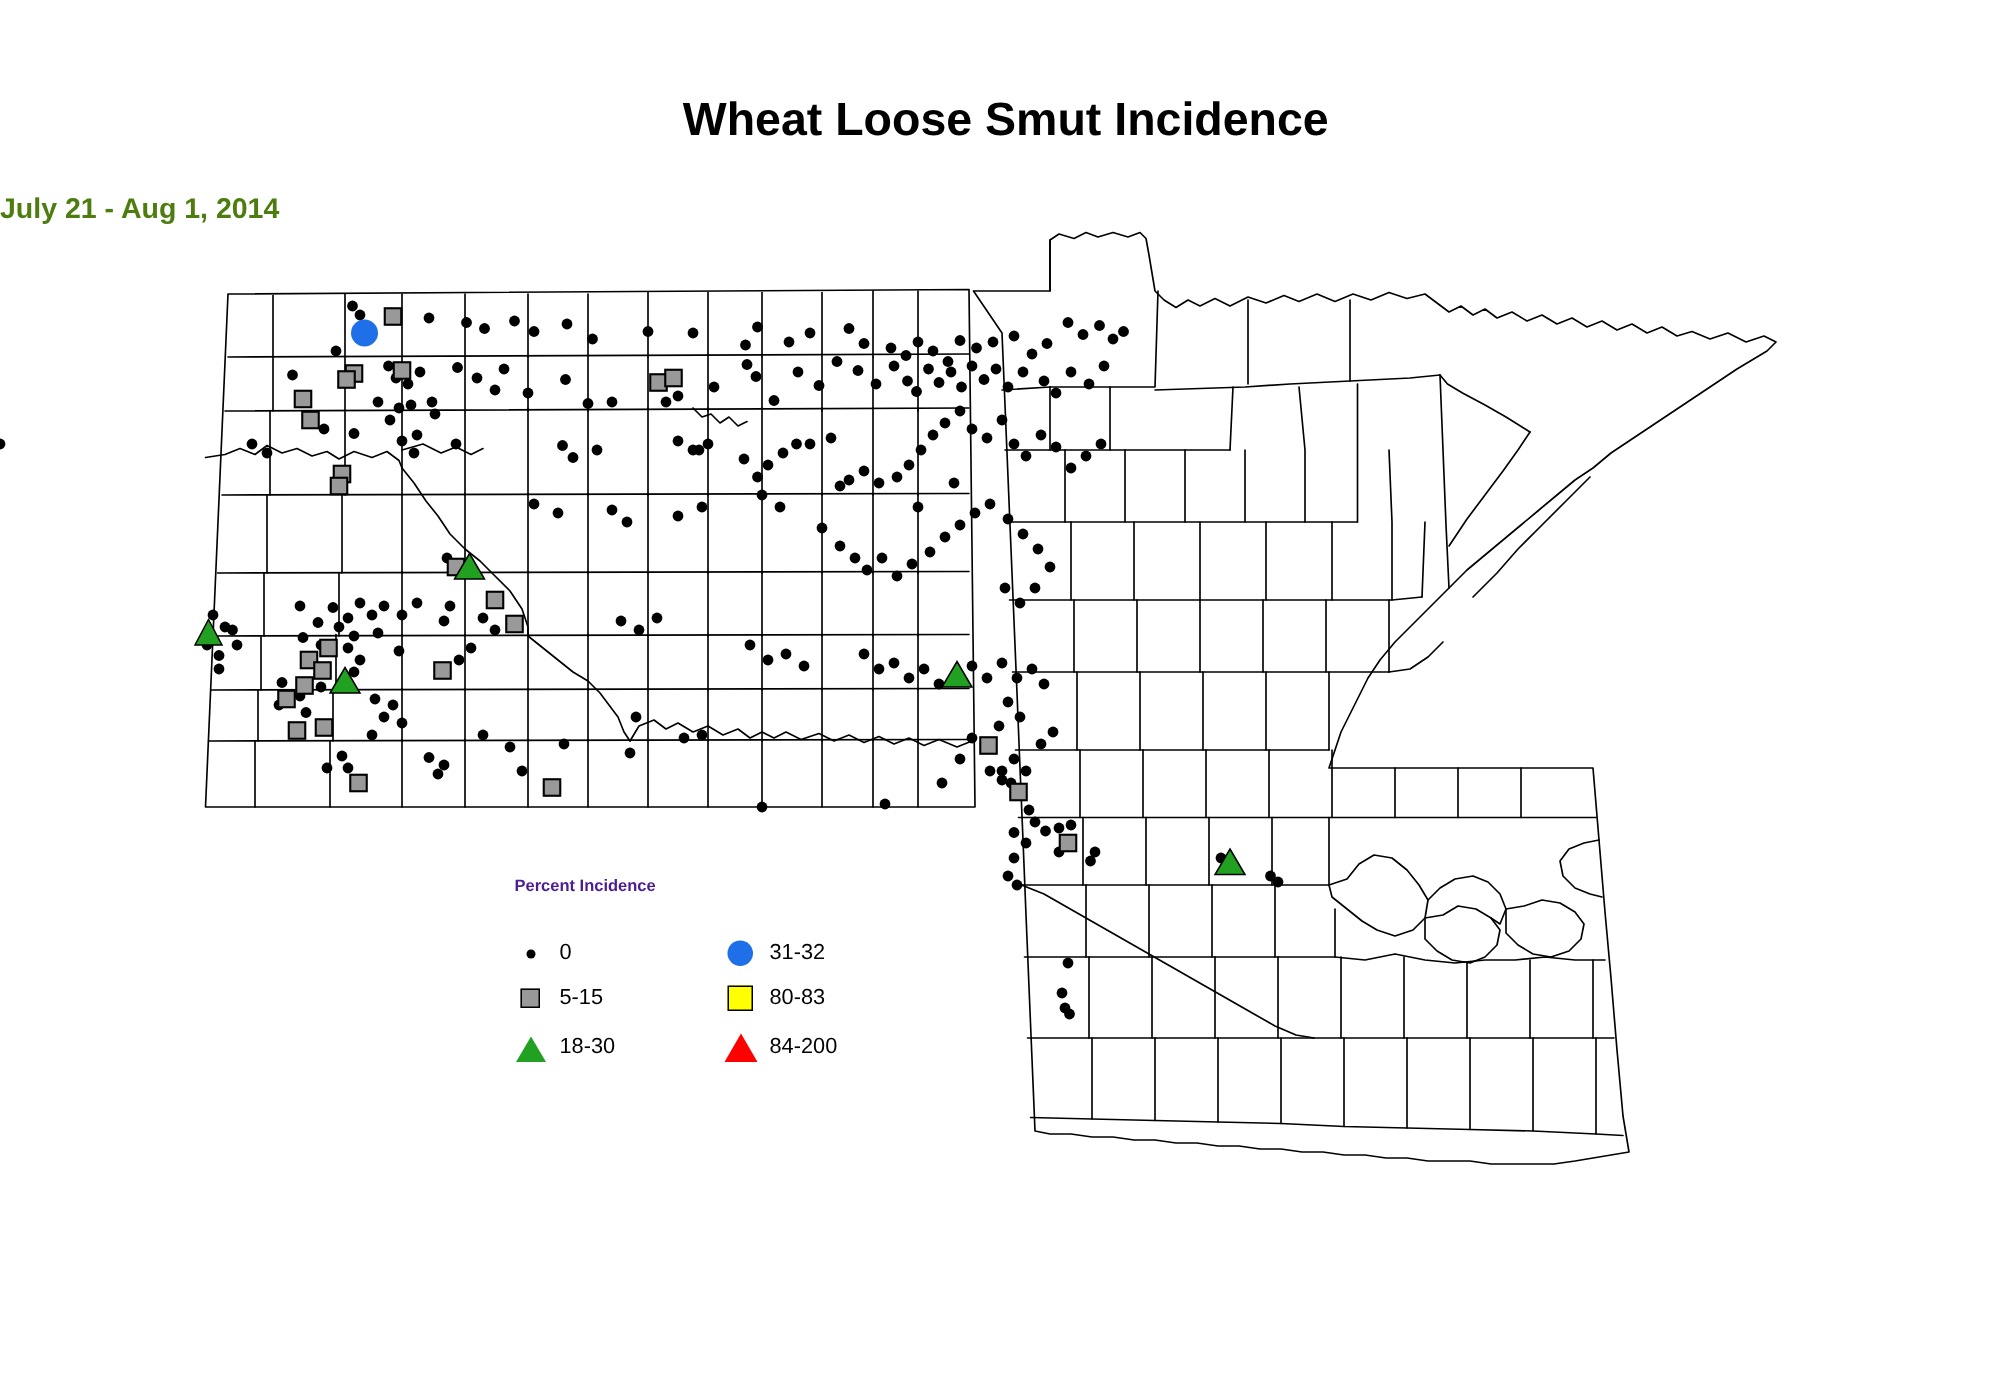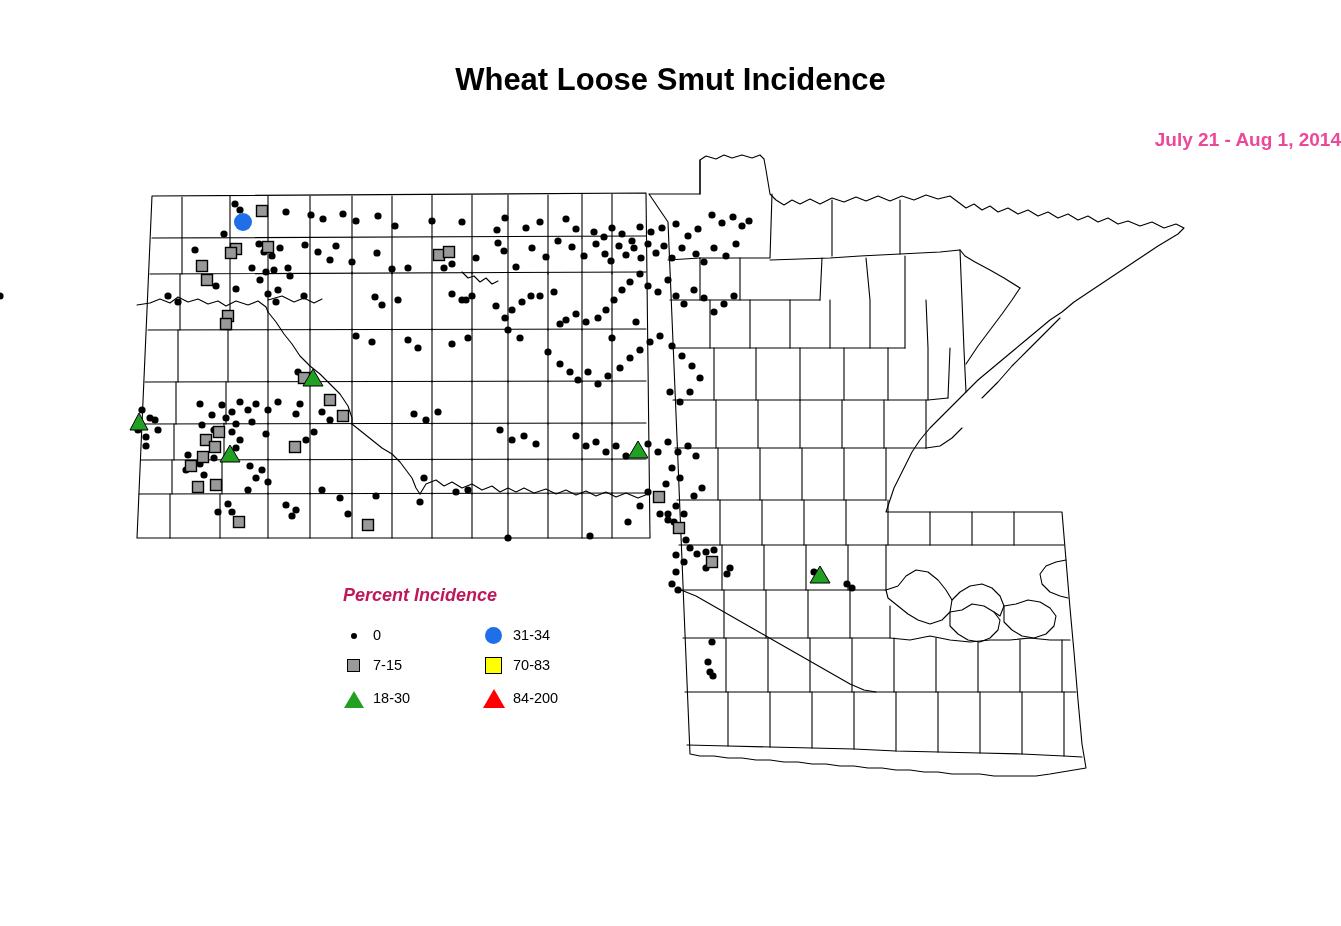--- a/index.html
+++ b/index.html
@@ -27,46 +27,45 @@
     text-align: center;
     font-size: 31px;
     font-weight: bold;
     color: #000000;
     letter-spacing: 0px;
   }
   #subtitle {
     position: absolute;
     left: 0; top: 129px;
     width: 1341px;
-    text-align: right;
+    text-align: left;
     font-size: 19px;
     font-weight: bold;
-    color: #ec4899;
+    color: #4d7c0f;
   }
   #map-canvas {
     position: absolute;
     left: 0; top: 0;
     width: 1341px;
     height: 926px;
   }
   #legend {
     position: absolute;
     left: 343px;
     top: 585px;
     width: 250px;
     height: 130px;
   }
   #legend-title {
     position: absolute;
     left: 0; top: 0;
-    font-size: 18px;
+    font-size: 11px;
     font-weight: bold;
-    color: #be185d;
+    color: #4c1d95;
     white-space: nowrap;
-    font-style: italic;
   }
   .legend-row {
     position: absolute;
     height: 22px;
   }
   .legend-sym {
     position: absolute;
     left: 0;
     top: 0;
     width: 22px;
@@ -712,42 +711,42 @@
       <span class="legend-sym">
           <span class="sym-dot"></span>
         </span>
       <span class="legend-label">0</span>
     </div>
 
     <div class="legend-row" style="left:0px; top:70px;">
       <span class="legend-sym">
           <span class="sym-square" style="background:#999999;"></span>
         </span>
-      <span class="legend-label">7-15</span>
+      <span class="legend-label">5-15</span>
     </div>
 
     <div class="legend-row" style="left:0px; top:103px;">
       <span class="legend-sym">
           <span class="sym-tri" style="border-bottom:17px solid #22a022;"></span>
         </span>
       <span class="legend-label">18-30</span>
     </div>
 
     <div class="legend-row" style="left:140px; top:40px;">
       <span class="legend-sym">
           <span class="sym-circle" style="background:#1f6fe8;"></span>
         </span>
-      <span class="legend-label">31-34</span>
+      <span class="legend-label">31-32</span>
     </div>
 
     <div class="legend-row" style="left:140px; top:70px;">
       <span class="legend-sym">
           <span class="sym-square" style="background:#ffff00; left:2px; top:2px; width:17px; height:17px;"></span>
         </span>
-      <span class="legend-label">70-83</span>
+      <span class="legend-label">80-83</span>
     </div>
 
     <div class="legend-row" style="left:140px; top:103px;">
       <span class="legend-sym">
           <span class="sym-tri" style="border-bottom:19px solid #ff0000; border-left-width:11px; border-right-width:11px; left:0px; top:1px;"></span>
         </span>
       <span class="legend-label">84-200</span>
     </div>
   </div>
 

